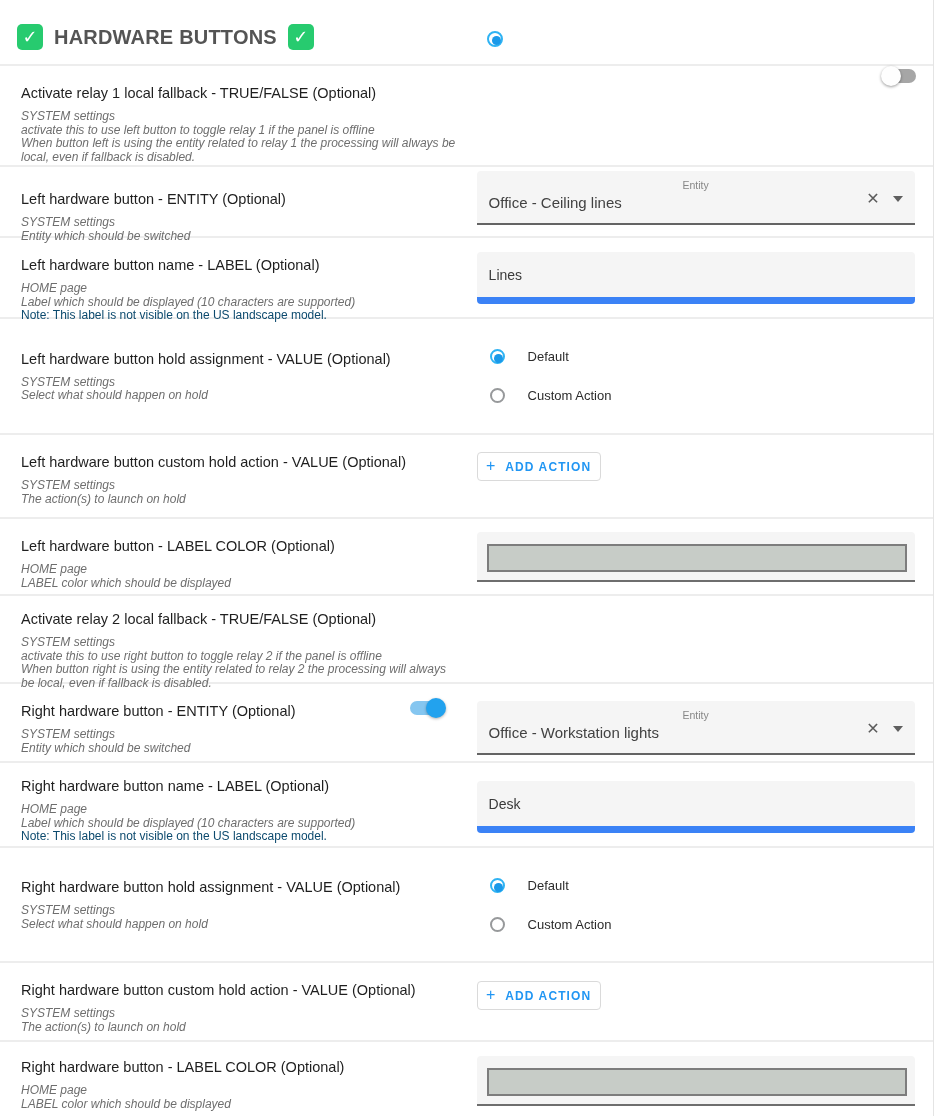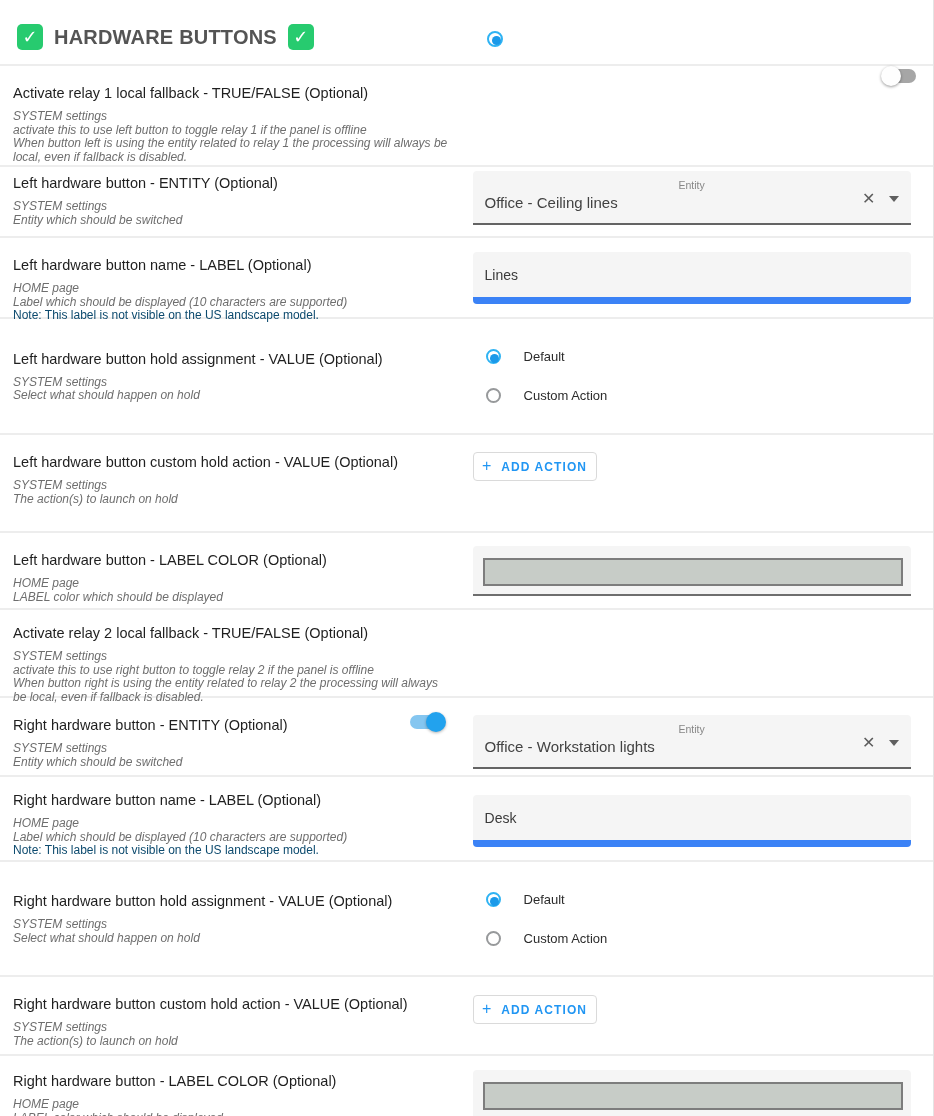--- a/index.html
+++ b/index.html
@@ -8,21 +8,21 @@
     width: 934px;
     font-family: "Liberation Sans", "DejaVu Sans", sans-serif;
     color: #1e1e1e;
   }
   .page { width:934px; height:1116px; border-right:1px solid #e4e4e4; overflow:hidden; background:#fff; }
 
   .row { display:flex; border-bottom:2px solid #ededed; }
   .row:last-child { border-bottom:none; }
 
   
-  .left { width:473px; padding:18px 20px 8px 13px; }
+  .left { width:473px; padding:18px 20px 8px 13px;margin-left:8px; }
   .left.centered { display:flex; flex-direction:column; justify-content:center; padding-top:0; padding-bottom:0; }
   .title { font-size:14.5px; color:#1f1f1f; line-height:18px; margin-bottom:8px; }
   .sub, .desc { font-size:12px; line-height:13.5px; color:#6e6e6e; font-style:italic; }
   .note { font-size:12px; line-height:13.5px; color:#0c4a6e; font-style:normal; }
 
   
   .right { width:461px; display:flex; flex-direction:column; }
 
   
   .header { height:66px; border-bottom:2px solid #ededed; display:flex; align-items:center; padding:10px 0 0 17px; position:relative; }
@@ -66,21 +66,21 @@
     color:#2196f3; font-size:12px; font-weight:bold; letter-spacing:1.1px; display:flex; align-items:center; justify-content:center; cursor:pointer; font-family:inherit; }
   .add-action-btn .plus { font-weight:normal; font-size:16px; letter-spacing:0; margin-right:10px; margin-top:-1px; }
 
   
   .swatch-field { height:50px; border-bottom:2px solid #6e6e6e; padding:12px 10px 0 10px; }
   .swatch { width:420px; height:28px; border:2px solid #7d7d7d; cursor:pointer; }
 
   
   .mt4 { margin-top:4px; } .mt13 { margin-top:13px; } .mt14 { margin-top:14px; }
   .mt17 { margin-top:17px; } .mt18 { margin-top:18px; } .h101 { height:101px; } .h71 { height:71px; } .h81 { height:81px; }
-  .h116 { height:116px; } .h78 { height:98px; } .h77 { height:77px; } .h88 { height:88px;flex-direction:column; }
+  .h116 { height:116px; } .h78 { height:84px; } .h77 { height:77px; } .h88 { height:88px;flex-direction:column; }
   .h79 { height:79px; } .h85 { height:85px; } .h115 { height:115px; } .h80 { height:80px; }
 </style>
 </head>
 <body>
 
 <div class="page">
 
   <div class="header">
     <span class="checkbox">✓</span>
     <span class="header-title">HARDWARE BUTTONS</span>
@@ -97,21 +97,21 @@
     </div>
     <div class="right">
       <div class="toggle" data-state="off">
         <span class="track"></span>
         <span class="thumb"></span>
       </div>
     </div>
   </div>
 
   <div class="row h71">
-    <div class="left" style="padding-top:7px">
+    <div class="left" style="padding-top:23px">
       <div class="title">Left hardware button - ENTITY (Optional)</div>
       <div class="sub">SYSTEM settings</div>
       <div class="desc">Entity which should be switched</div>
     </div>
     <div class="right">
       <div class="field select-field mt4">
         <div class="field-label">Entity</div>
         <div class="field-value">Office - Ceiling lines</div>
         <div class="field-icons">
           <span class="clear-x">✕</span>

